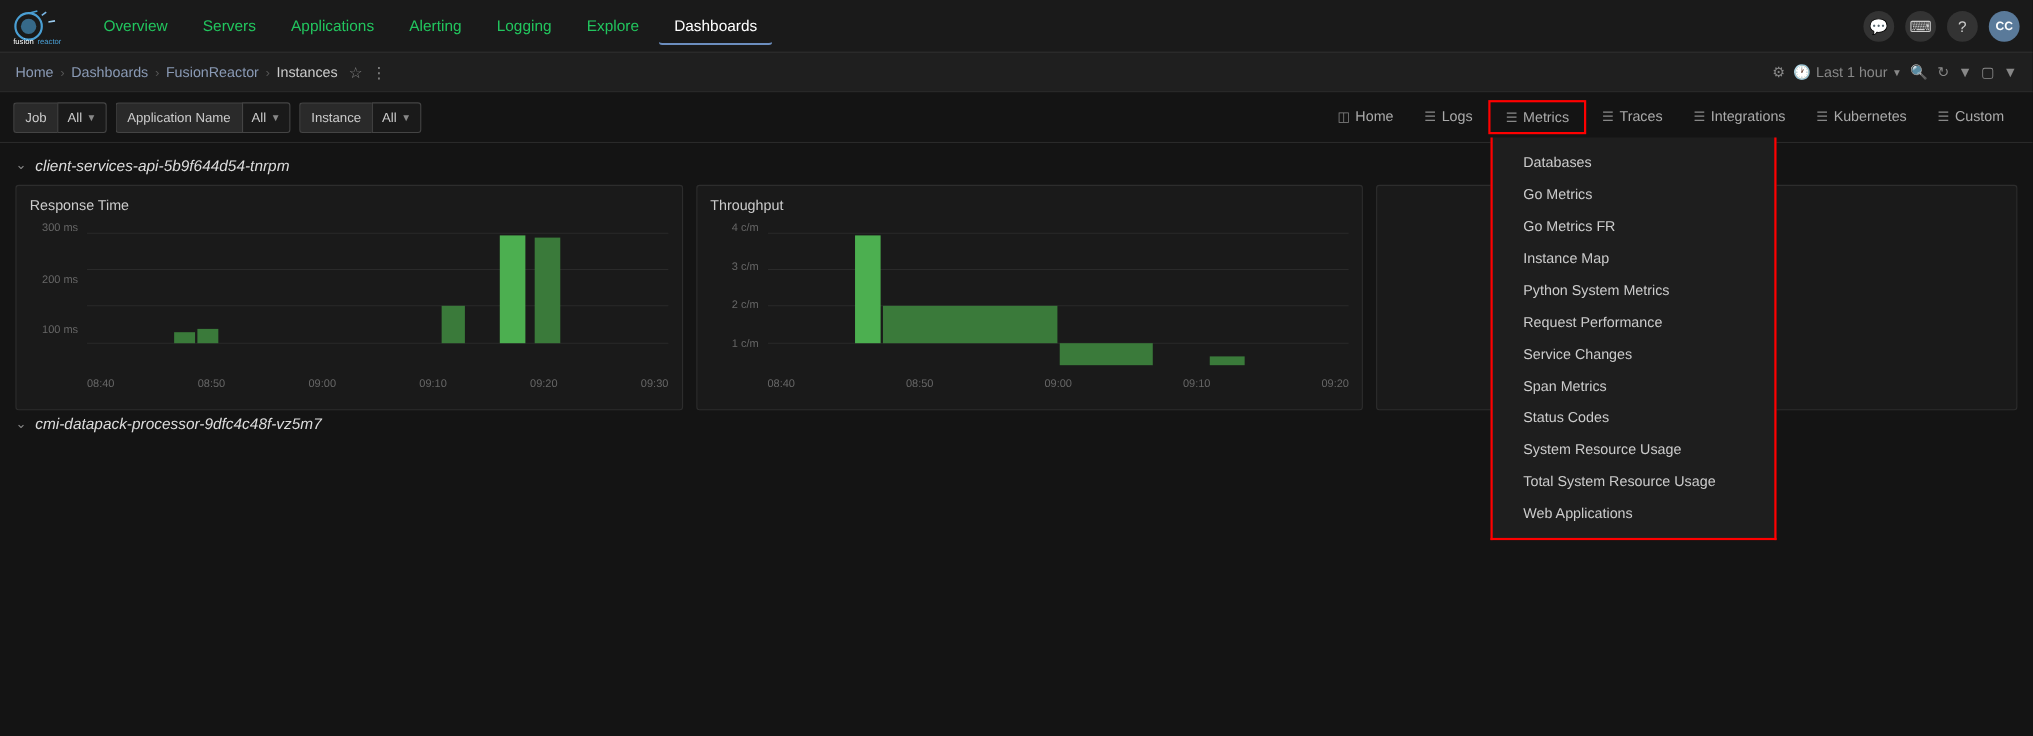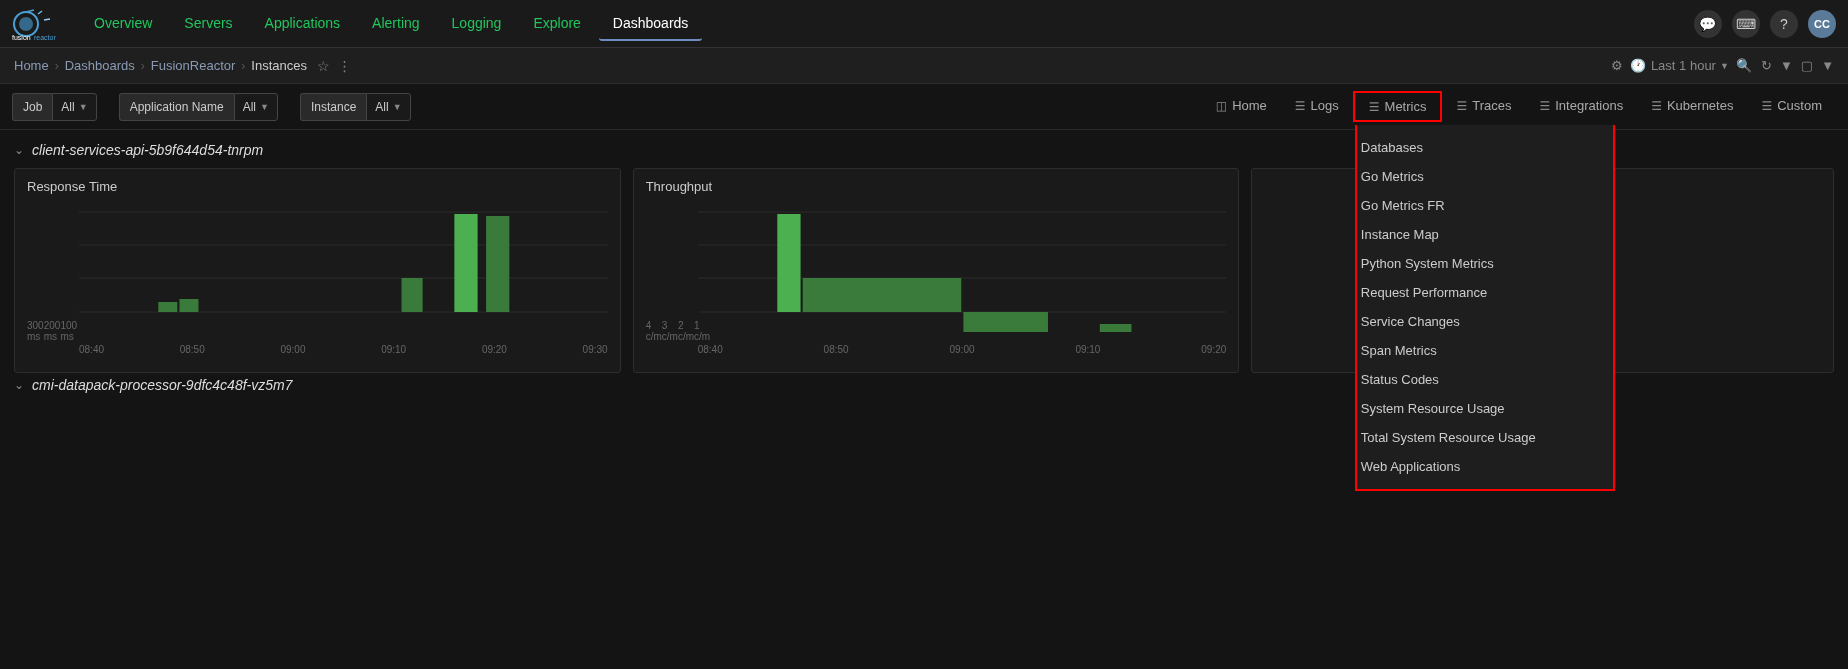--- a/index.html
+++ b/index.html
@@ -25,56 +25,56 @@
     .breadcrumb-item { color: #8a9ab5; font-size: 13px; cursor: pointer; }
     .breadcrumb-sep { color: #555; margin: 0 6px; font-size: 12px; }
     .breadcrumb-current { color: #ccc; font-size: 13px; }
     .breadcrumb-actions { display: flex; gap: 8px; margin-left: 10px; }
     .breadcrumb-action { color: #888; cursor: pointer; font-size: 14px; }
     .breadcrumb-right { margin-left: auto; display: flex; align-items: center; gap: 8px; }
     .breadcrumb-right-btn { color: #888; cursor: pointer; font-size: 13px; display: flex; align-items: center; gap: 4px; }
 
     
     .toolbar {
-      display: flex; align-items: center; background: #141414; height: 46px; padding: 0 12px; gap: 22px; border-bottom: 1px solid #2a2a2a; position: relative;
+      display: flex; align-items: center; background: #141414; height: 46px; padding: 0 12px; gap: 8px; border-bottom: 1px solid #2a2a2a; position: relative;
     }
     .filter-group { display: flex; align-items: center; gap: 0; }
     .filter-label { background: #2a2a2a; color: #ccc; padding: 4px 10px; font-size: 12px; border: 1px solid #444; border-right: none; border-radius: 3px 0 0 3px; height: 28px; display: flex; align-items: center; }
     .filter-select { background: #1a1a1a; color: #ccc; padding: 4px 8px; font-size: 12px; border: 1px solid #444; border-radius: 0 3px 3px 0; height: 28px; display: flex; align-items: center; cursor: pointer; gap: 4px; }
     .dropdown-arrow { font-size: 9px; color: #888; }
 
     .dashboard-tabs { display: flex; align-items: center; margin-left: auto; gap: 0; }
     .dash-tab { display: flex; align-items: center; gap: 5px; padding: 6px 14px; color: #aaa; cursor: pointer; font-size: 13px; border-bottom: 2px solid transparent; }
     .dash-tab.metrics-tab { border: 2px solid red; }
     .dash-tab-icon { color: #888; font-size: 12px; }
 
     
     .metrics-dropdown {
       position: absolute; top: 46px; left: 0; background: #1e1e1e; border: 2px solid red; border-top: none; z-index: 100;
       min-width: 260px; padding: 8px 0;
     }
-    .dropdown-item { padding: 7px 4px; color: #ccc; cursor: pointer; font-size: 13px; }
+    .dropdown-item { padding: 7px 28px; color: #ccc; cursor: pointer; font-size: 13px; }
 
     
     .main { padding: 12px 14px; }
 
     
     .section-header { display: flex; align-items: center; gap: 8px; margin-bottom: 10px; color: #ccc; font-size: 14px; }
     .collapse-icon { color: #888; font-size: 12px; cursor: pointer; }
     .section-title { font-size: 14px; color: #ddd; font-style: italic; }
 
     
     .charts-row { display: flex; gap: 12px; margin-bottom: 4px; }
     .chart-card { background: #1a1a1a; border: 1px solid #2d2d2d; border-radius: 3px; flex: 1; padding: 10px 12px; min-height: 200px; }
     .chart-title { font-size: 13px; color: #ccc; margin-bottom: 8px; }
 
     .chart-area { position: relative; height: 160px; }
 
     
-    .y-labels { position: absolute; left: 0; top: 0; bottom: 20px; width: 50px; display: flex; flex-direction: row; justify-content: space-between; align-items: flex-end; padding-right: 6px; }
+    .y-labels { position: absolute; left: 0; top: 0; bottom: 20px; width: 50px; display: flex; flex-direction: column; justify-content: space-between; align-items: flex-end; padding-right: 6px; }
     .y-label { font-size: 10px; color: #666; }
 
     
     .plot-area { position: absolute; left: 52px; right: 0; top: 0; bottom: 20px; }
     .chart-svg { width: 100%; height: 100%; }
 
     
     .x-labels { position: absolute; left: 52px; right: 0; bottom: 0; height: 18px; display: flex; justify-content: space-between; }
     .x-label { font-size: 10px; color: #666; }
 

